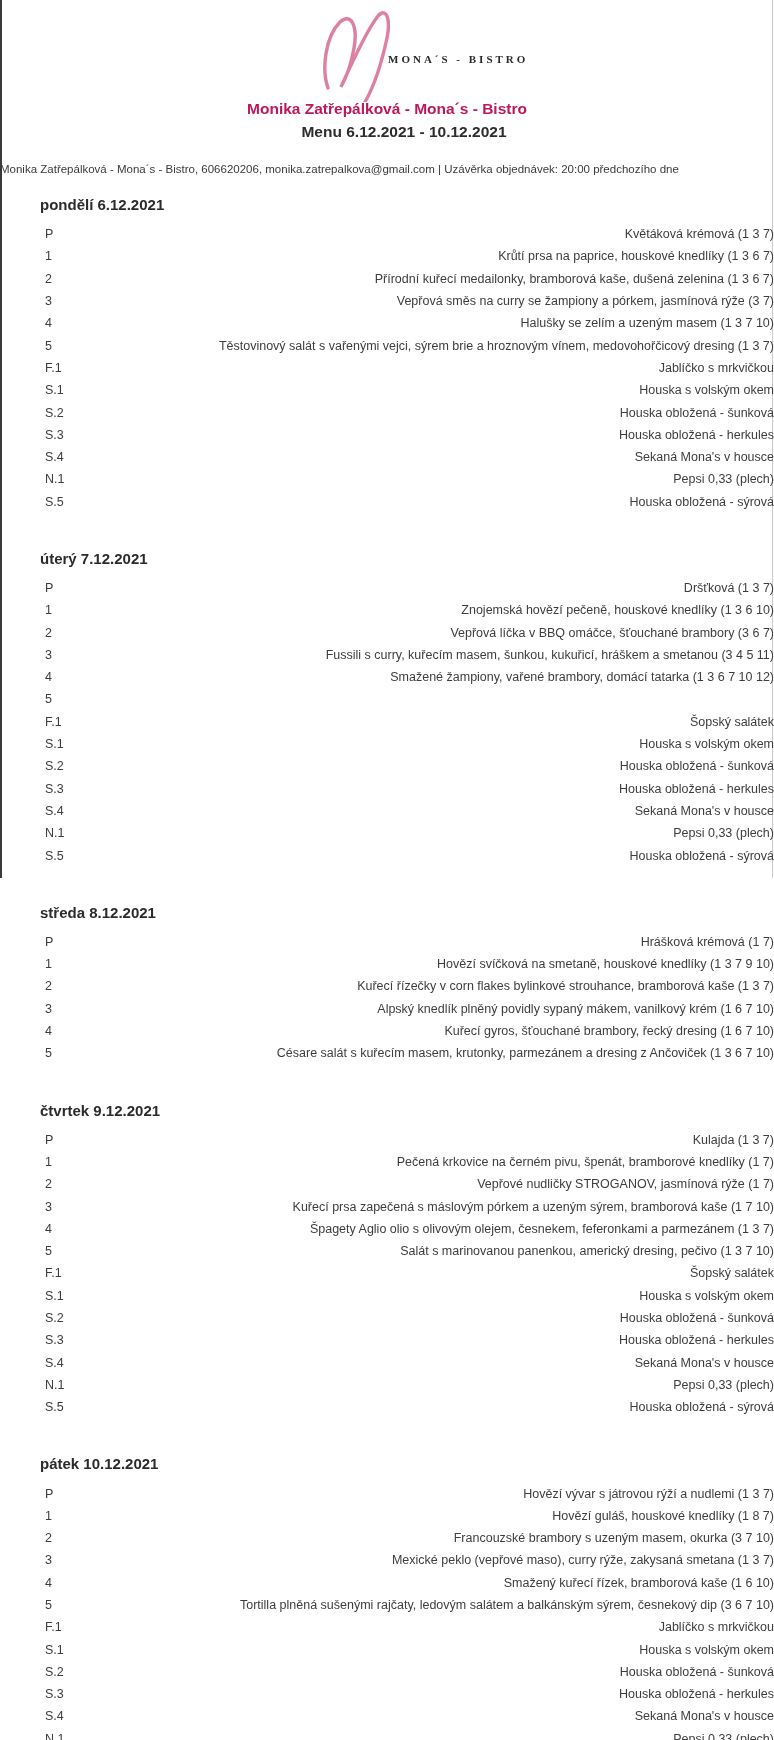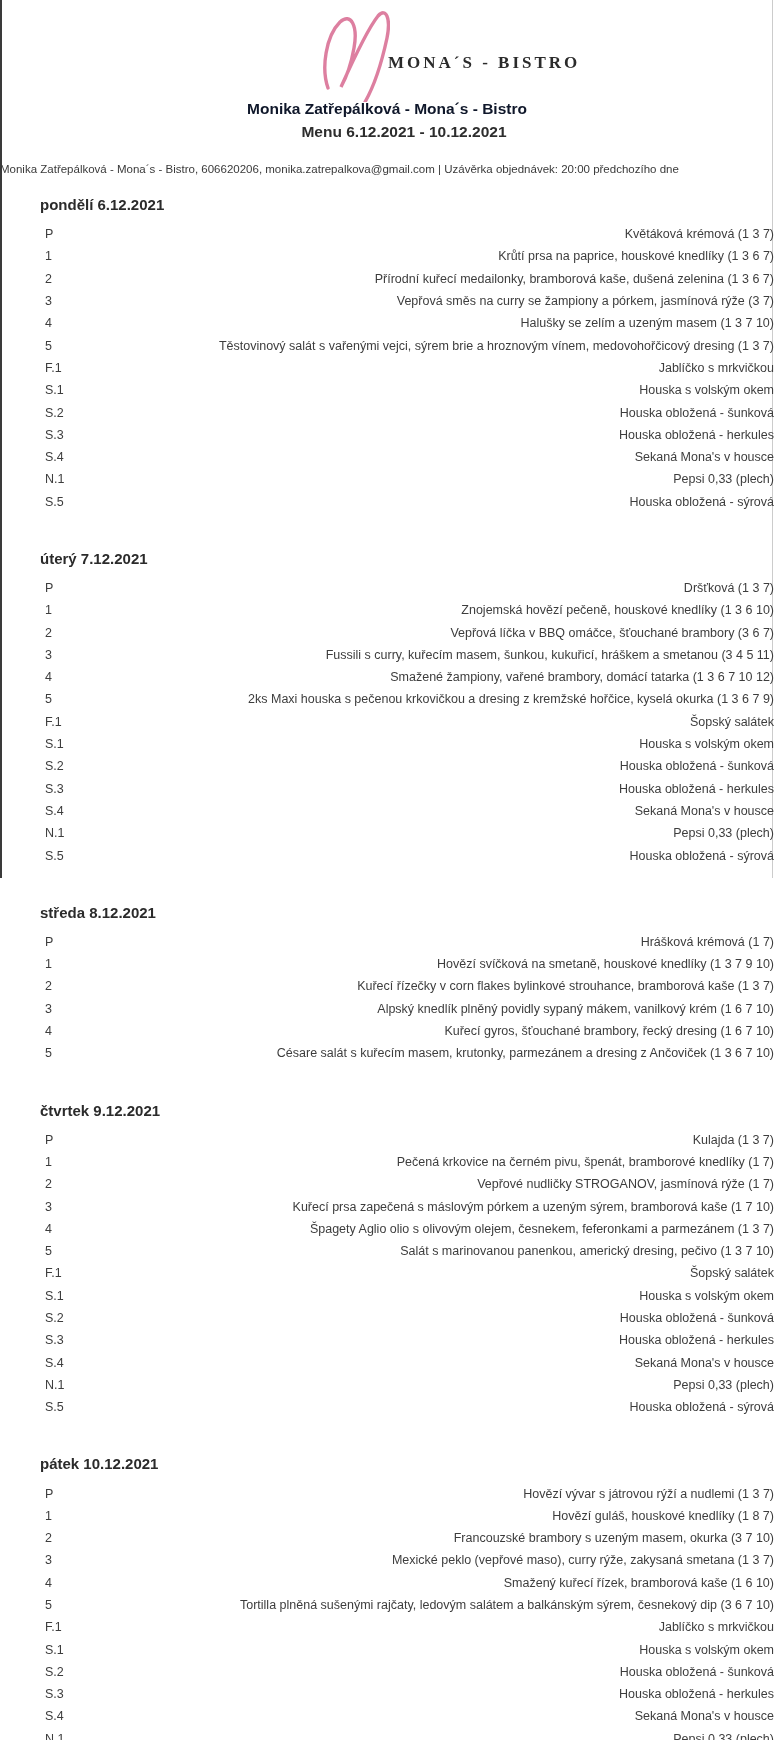--- a/index.html
+++ b/index.html
@@ -35,35 +35,35 @@
     top: 10px;
     width: 180px;
     height: 92px;
   }
   .logo svg { position: absolute; left: 0; top: 0; }
   .wordmark {
     position: absolute;
     left: 68px;
     top: 43px;
     font-family: "Liberation Serif", serif;
-    font-size: 17px;
+    font-size: 11px;
     font-weight: 600;
     letter-spacing: 3px;
     color: #2b2b2b;
     white-space: nowrap;
   }
   .title {
     position: absolute;
     top: 97px;
     left: 0;
     width: 774px;
     text-align: center;
     font-size: 15.5px;
     font-weight: bold;
-    color: #0f172a;
+    color: #be185d;
     line-height: 23px;
   }
   .subtitle {
     position: absolute;
     top: 120px;
     left: 0;
     width: 774px;
     text-align: center;
     font-size: 15.5px;
     font-weight: bold;
@@ -213,21 +213,20 @@
         <div class="row">
         <span class="row-code">3</span>
         <span class="row-desc">Fussili s curry, kuřecím masem, šunkou, kukuřicí, hráškem a smetanou (3 4 5 11)</span>
       </div>
         <div class="row">
         <span class="row-code">4</span>
         <span class="row-desc">Smažené žampiony, vařené brambory, domácí tatarka (1 3 6 7 10 12)</span>
       </div>
         <div class="row">
         <span class="row-code">5</span>
-        <span class="row-desc">2ks Maxi houska s pečenou krkovičkou a dresing z kremžské hořčice, kyselá okurka (1 3 6 7 9)</span>
       </div>
         <div class="row">
         <span class="row-code">F.1</span>
         <span class="row-desc">Šopský salátek</span>
       </div>
         <div class="row">
         <span class="row-code">S.1</span>
         <span class="row-desc">Houska s volským okem</span>
       </div>
         <div class="row">

